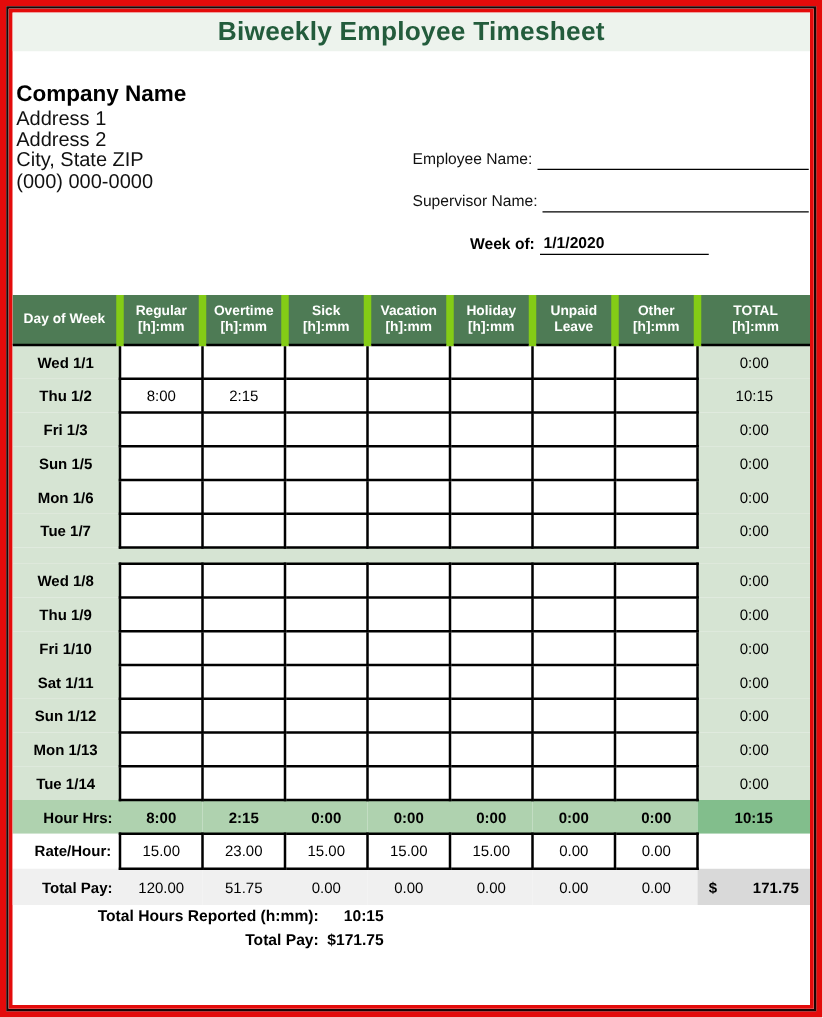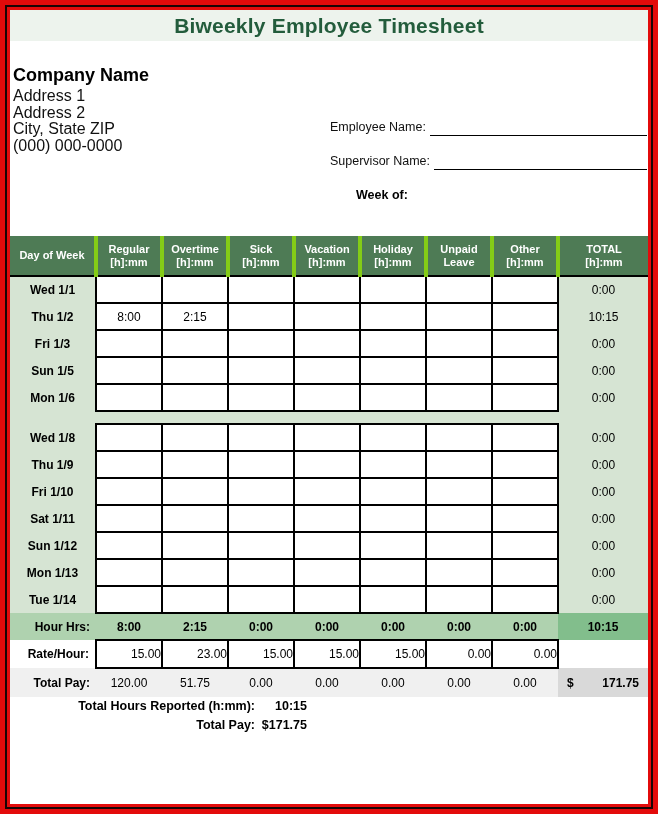--- a/index.html
+++ b/index.html
@@ -18,45 +18,45 @@
 
   .head-section { position: relative; height: 164px; }
   .company { padding: 22px 0 0 3px; }
   .company-name { font-size: 18px; font-weight: bold; color: #000; line-height: 25px; }
   .company-line { font-size: 16px; color: #111; line-height: 16.5px; }
 
   .fields { position: absolute; top: 76px; left: 320px; width: 317px; }
   .field-row { display: flex; align-items: center; height: 20px; margin-bottom: 14px; font-size: 12.5px; }
   .field-label { white-space: nowrap; padding-right: 4px; color: #111; }
   .field-line { flex: 1; border-bottom: 1.5px solid #000; height: 17px; }
-  .week-row { margin-left: 26px; }
+  .week-row { margin-left: 46px; }
   .week-row .field-label { font-weight: bold; color: #000; }
   .week-value { font-weight: bold; border-bottom: 1.5px solid #000; width: 135px; padding-left: 3px; height: 17px; }
 
   table { border-collapse: collapse; table-layout: fixed; width: 638px; margin-top: 31px; font-size: 12px; color: #000; }
   col.c-day { width: 86px; } col.c-data { width: 66px; } col.c-total { width: 90px; }
 
   thead th {
     background: var(--header_bg, #4e7b55); color: #fff; font-size: 11px; font-weight: bold;
     height: 40px; line-height: 13px; vertical-align: middle; border-bottom: 2px solid #000;
   }
-  thead th + th { border-left: 4px solid #84cc16; }
+  thead th + th { border-left: 6px solid #84cc16; }
 
   td { height: 27px; vertical-align: middle; }
   td.day   { background: var(--light_green, #d6e4d3); font-weight: bold; text-align: center; }
   td.data  { background: #fff; border: 2px solid #000; text-align: center; }
   td.tot   { background: var(--light_green, #d6e4d3); text-align: center; }
   tr.gap-row td { height: 13px; background: var(--light_green, #d6e4d3); }
 
   tr.band-row td { background: var(--band_green, #afd2af); font-weight: bold; text-align: center; }
   tr.band-row td.r-label { text-align: right; padding-right: 6px; }
   tr.band-row td.band-total { background: var(--band_total_green, #82be8c); }
 
   tr.rate-row td.r-label { background: #fff; font-weight: bold; text-align: right; padding-right: 6px; }
-  tr.rate-row td.data { height: 28px; text-align: right; }
+  tr.rate-row td.data { height: 28px; }
   tr.rate-row td.r-total { background: #fff; }
 
   tr.pay-row td { background: var(--gray_light, #f0f0f0); text-align: center; height: 29px; }
   tr.pay-row td.r-label { font-weight: bold; text-align: right; padding-right: 6px; }
   tr.pay-row td.pay-total { background: var(--gray_dark, #d9d9d9); font-weight: bold; }
   .pay-total-inner { display: flex; justify-content: space-between; padding: 0 9px; }
 
   .summary { font-size: 12.5px; font-weight: bold; color: #000; }
   .summary-row { display: flex; line-height: 19px; }
   .summary-label { width: 245px; text-align: right; }
@@ -86,20 +86,21 @@
       <div class="field-row">
         <span class="field-label">Employee Name:</span>
         <span class="field-line"></span>
       </div>
       <div class="field-row">
         <span class="field-label">Supervisor Name:</span>
         <span class="field-line"></span>
       </div>
       <div class="field-row week-row">
         <span class="field-label">Week of:</span>
+        <span class="week-value">1/1/2020</span>
       </div>
     </div>
   </div>
 
   <table>
     <colgroup>
       <col class="c-day">
             <col class="c-data">
             <col class="c-data">
             <col class="c-data">
@@ -171,20 +172,31 @@
               <td class="day">Mon 1/6</td>
               <td class="data"></td>
               <td class="data"></td>
               <td class="data"></td>
               <td class="data"></td>
               <td class="data"></td>
               <td class="data"></td>
               <td class="data"></td>
               <td class="tot">0:00</td>
             </tr>
+            <tr>
+              <td class="day">Tue 1/7</td>
+              <td class="data"></td>
+              <td class="data"></td>
+              <td class="data"></td>
+              <td class="data"></td>
+              <td class="data"></td>
+              <td class="data"></td>
+              <td class="data"></td>
+              <td class="tot">0:00</td>
+            </tr>
             <tr class="gap-row">
               <td colspan="9"></td>
             </tr>
             <tr>
               <td class="day">Wed 1/8</td>
               <td class="data"></td>
               <td class="data"></td>
               <td class="data"></td>
               <td class="data"></td>
               <td class="data"></td>

